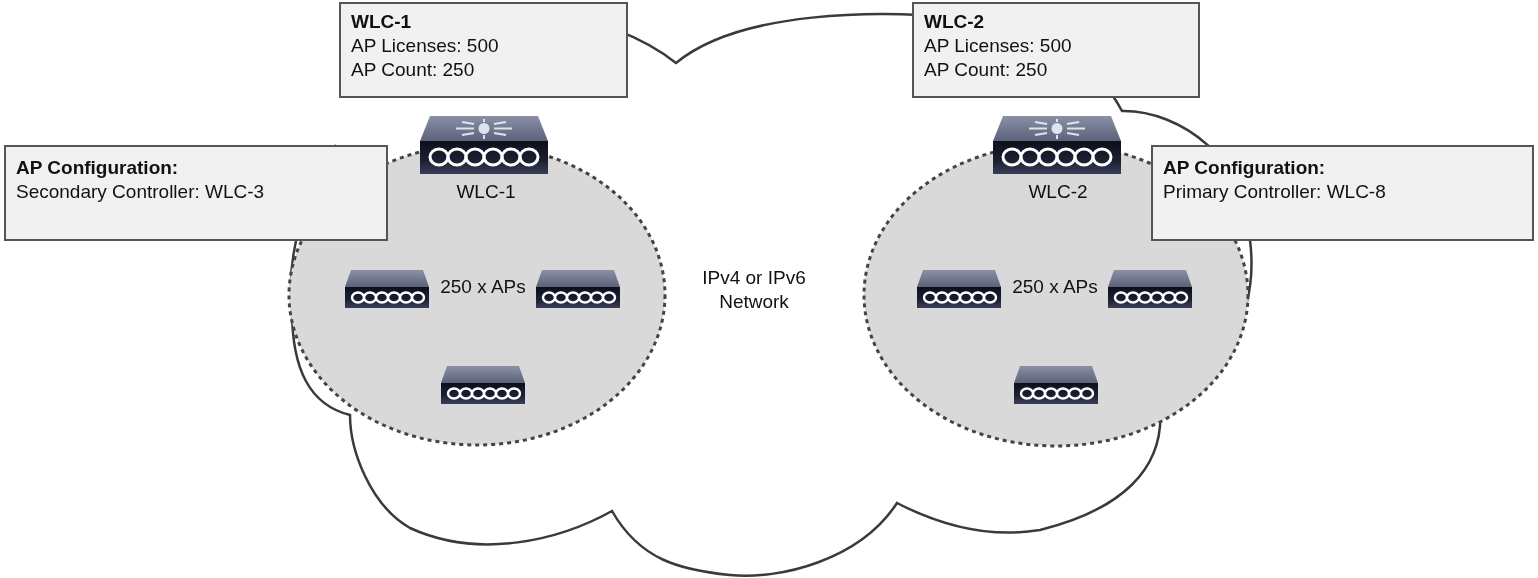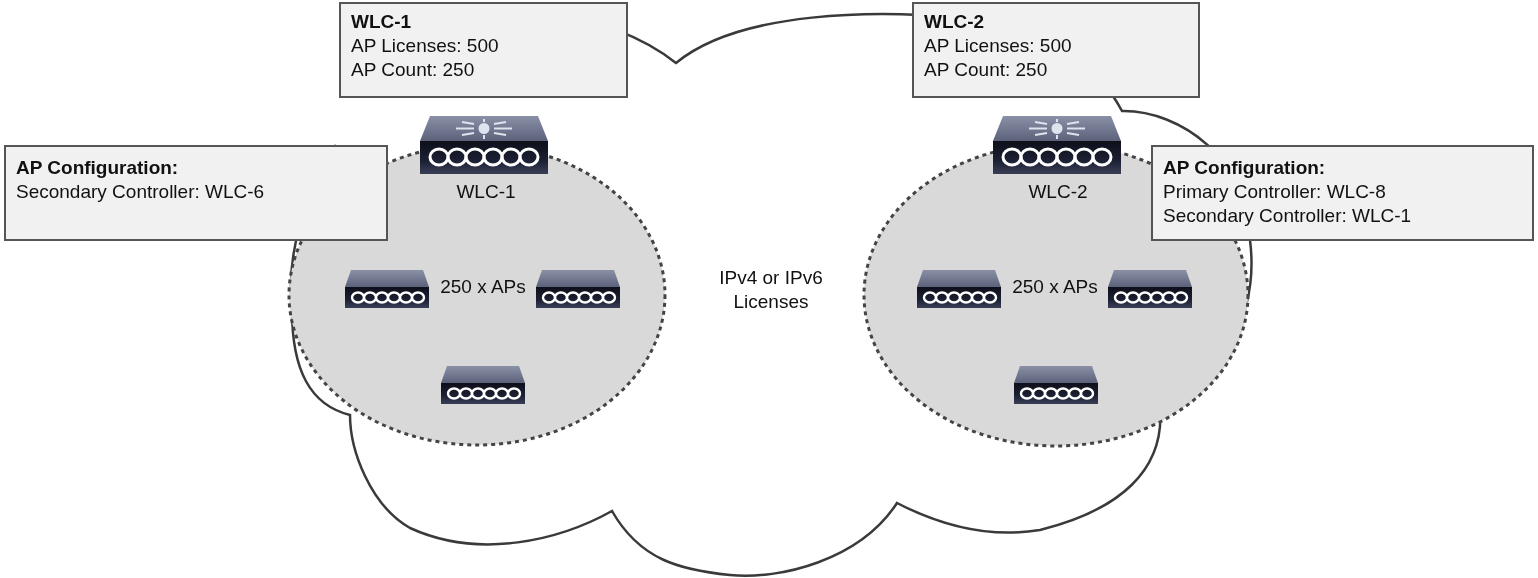--- a/index.html
+++ b/index.html
@@ -104,31 +104,30 @@
 </div>
 
 <div class="callout" style="left:912px; top:2px; width:288px; height:96px;">
   <div class="title">WLC-2</div>
   <div>AP Licenses: 500</div>
   <div>AP Count: 250</div>
 </div>
 
 <div class="callout" style="left:4px; top:145px; width:384px; height:96px; padding-top:9px;">
   <div class="title">AP Configuration:</div>
-  <div>Secondary Controller: WLC-6</div>
+  <div>Secondary Controller: WLC-3</div>
 </div>
 
 <div class="callout" style="left:1151px; top:145px; width:383px; height:96px; padding-top:9px;">
   <div class="title">AP Configuration:</div>
   <div>Primary Controller: WLC-8</div>
-  <div>Secondary Controller: WLC-1</div>
 </div>
 
 <div class="label" style="left:446px; top:181px; width:80px;">WLC-1</div>
 <div class="label" style="left:1018px; top:181px; width:80px;">WLC-2</div>
 
 <div class="label" style="left:432px; top:276px; width:102px;">250 x APs</div>
 <div class="label" style="left:1004px; top:276px; width:102px;">250 x APs</div>
 
-<div class="label" style="left:701px; top:266px; width:140px; line-height:24px;">
+<div class="label" style="left:684px; top:266px; width:140px; line-height:24px;">
   <div>IPv4 or IPv6</div>
-  <div>Licenses</div>
+  <div>Network</div>
 </div>
 
 </body></html>

